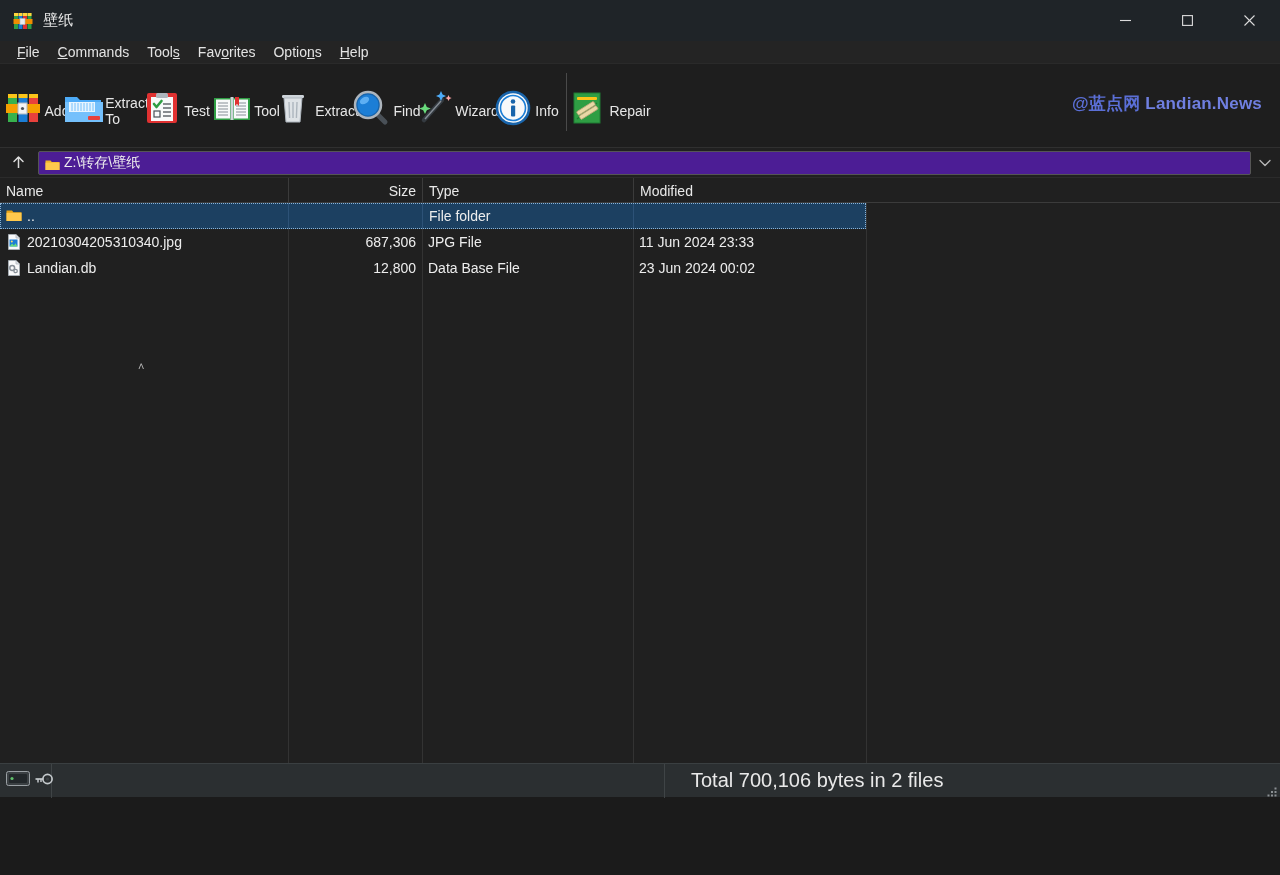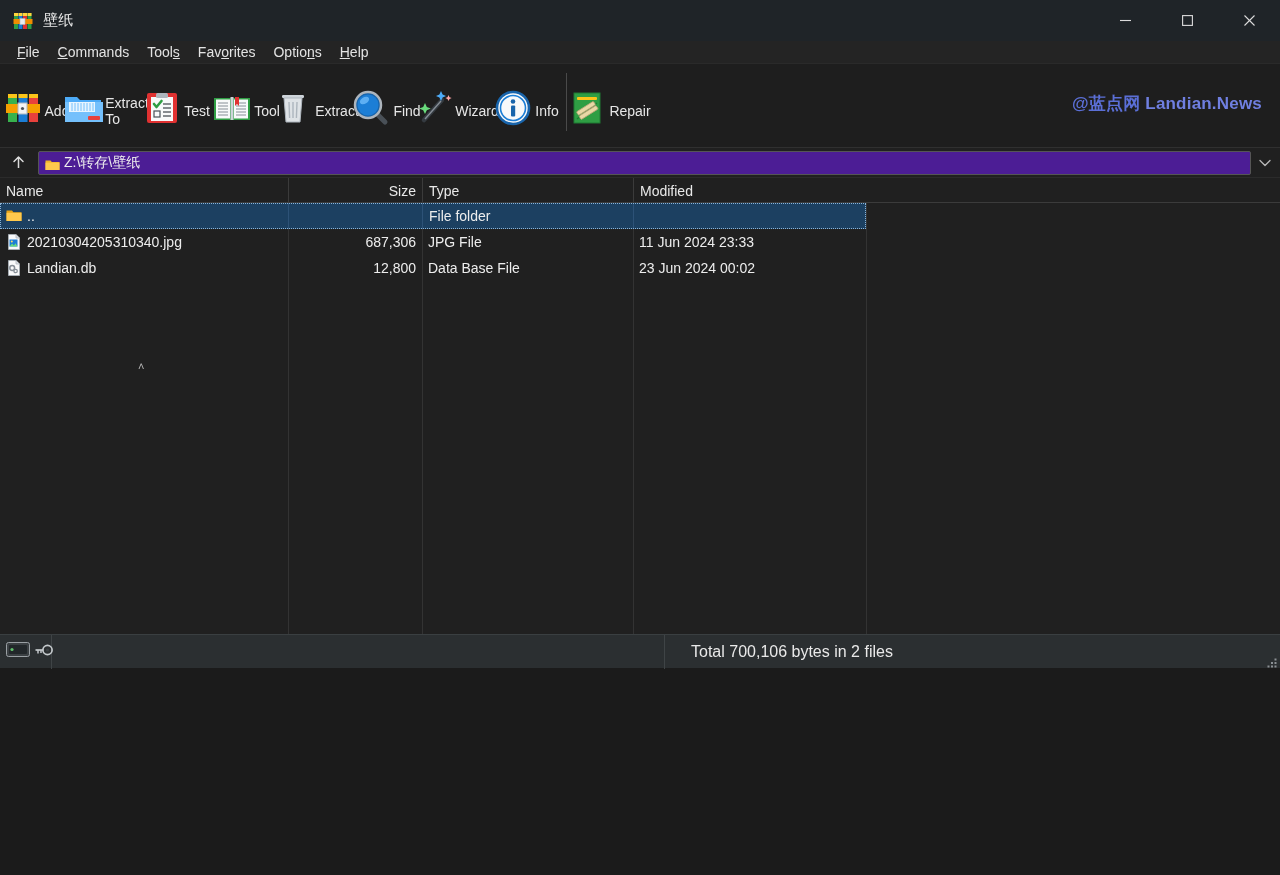--- a/index.html
+++ b/index.html
@@ -4,21 +4,21 @@
 <style>
   * { box-sizing: border-box; margin: 0; padding: 0; }
   html, body {
     width: 1280px; height: 875px;
     background: #1b1b1b;
     font-family: "Liberation Sans", sans-serif;
     overflow: hidden;
   }
   .window {
     position: relative;
-    width: 1280px; height: 668px;
+    width: 1280px; height: 797px;
     background: #202020;
     display: flex; flex-direction: column;
   }
 
   
   .titlebar {
     height: 41px; flex: 0 0 41px;
     background: #1f2428;
     display: flex; align-items: center;
     position: relative;
@@ -171,21 +171,21 @@
     position: relative;
   }
   .sb-left {
     width: 52px; height: 34px;
     display: flex; align-items: center; gap: 4px;
     padding-left: 6px;
     border-right: 1px solid #3f4446;
   }
   .sb-mid { flex: 0 0 613px; height: 34px; border-right: 1px solid #3f4446; }
   .sb-right { flex: 1; height: 34px; display: flex; align-items: center; padding-left: 26px; }
-  .sb-text { font-size: 16px; color: #e9e9e9; }
+  .sb-text { font-size: 20px; color: #e9e9e9; }
   .grip { position: absolute; right: 3px; bottom: 3px; width: 11px; height: 11px; }
 </style>
 </head>
 <body>
 
 <div class="window">
 
   <div class="titlebar">
     <div class="title-icon">
       <svg width="20" height="20" viewBox="0 0 20 20">

